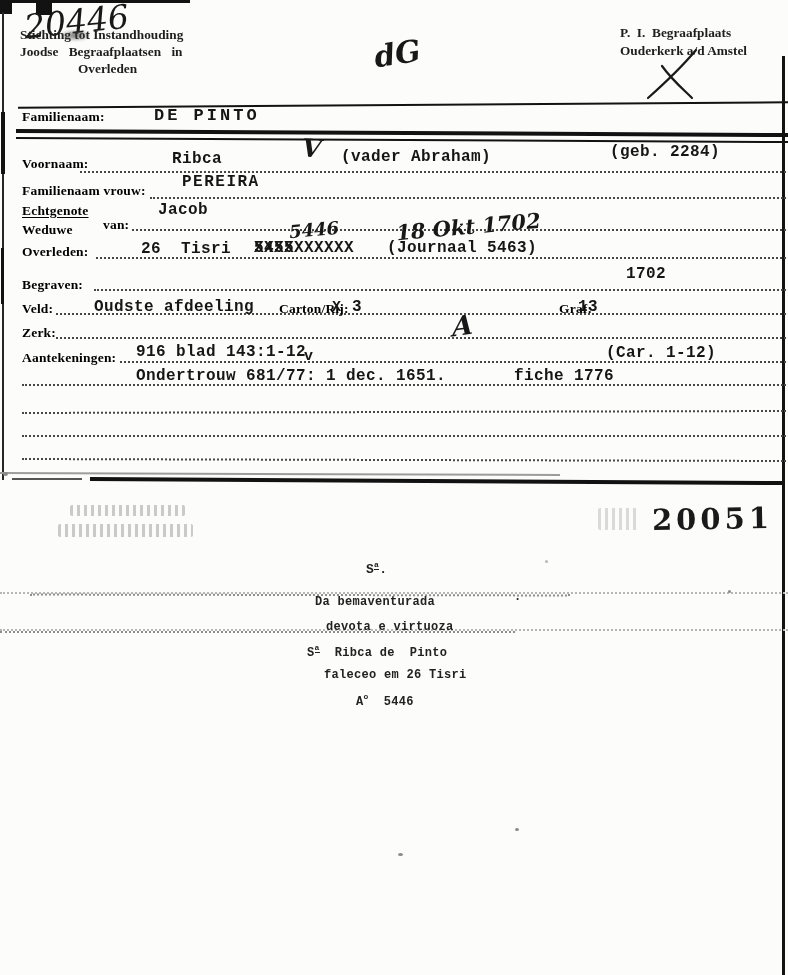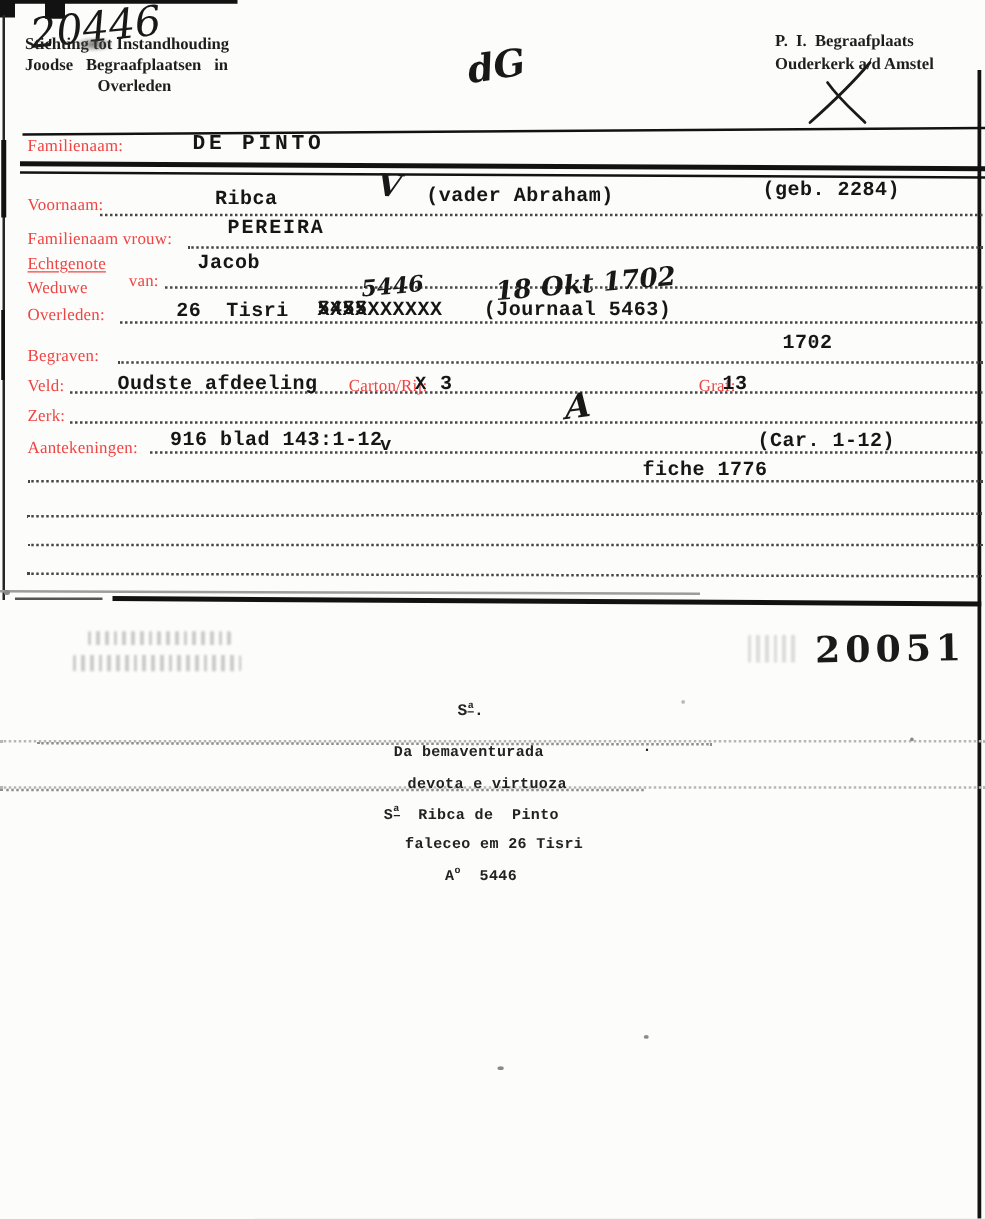--- a/index.html
+++ b/index.html
@@ -4,21 +4,21 @@
 <style>
   html,body{margin:0;padding:0;background:#e8e8e6;}
   .scan{
     position:relative;width:788px;height:975px;margin:0 auto;
     background:#fcfcfa;overflow:hidden;
     font-family:"Liberation Serif","DejaVu Serif",serif;
   }
   .abs{position:absolute;}
   .lbl{
     font-family:"Liberation Serif","DejaVu Serif",serif;
-    font-weight:400;font-size:13.5px;color:#ef4444;letter-spacing:.2px;white-space:pre;
+    font-weight:700;font-size:13.5px;color:#000000;letter-spacing:.2px;white-space:pre;
   }
   .typed{
     font-family:"Liberation Mono","DejaVu Sans Mono",monospace;
     font-weight:700;font-size:16px;color:#161616;white-space:pre;letter-spacing:.4px;
   }
   .typed15{font-size:15px;letter-spacing:0;}
   .typed17{font-size:17px;letter-spacing:3px;}
   .note-typed{
     font-family:"Liberation Mono","DejaVu Sans Mono",monospace;
     font-weight:700;font-size:12px;color:#222;white-space:pre;letter-spacing:.3px;
@@ -141,20 +141,21 @@
   <div class="abs lbl" style="left:22px;top:325px;">Zerk:</div>
   <div class="abs dots" style="left:56px;top:337px;width:730px;"></div>
 
   
   <div class="abs lbl" style="left:22px;top:350px;">Aantekeningen:</div>
   <div class="abs dots" style="left:120px;top:361px;width:666px;"></div>
   <div class="abs typed" style="left:136px;top:343px;">916 blad 143:1-12</div>
   <div class="abs typed typed15" style="left:304px;top:348px;">v</div>
   <div class="abs hw" style="left:452px;top:310px;font-size:27px;font-weight:700;transform:rotate(-8deg) skewX(-6deg);">A</div>
   <div class="abs typed" style="left:606px;top:344px;">(Car. 1-12)</div>
+  <div class="abs typed" style="left:136px;top:367px;">Ondertrouw 681/77: 1 dec. 1651.</div>
   <div class="abs typed" style="left:514px;top:367px;">fiche 1776</div>
   <div class="abs dots" style="left:22px;top:384px;width:764px;"></div>
 
   
   <div class="abs dots" style="left:22px;top:411px;width:764px;transform:rotate(-0.15deg);"></div>
   <div class="abs dots" style="left:22px;top:435px;width:764px;"></div>
   <div class="abs dots" style="left:22px;top:459px;width:764px;transform:rotate(0.15deg);"></div>
 
   
   <div class="abs grayrule" style="left:0;top:473px;width:560px;height:2px;transform:rotate(0.2deg);"></div>

